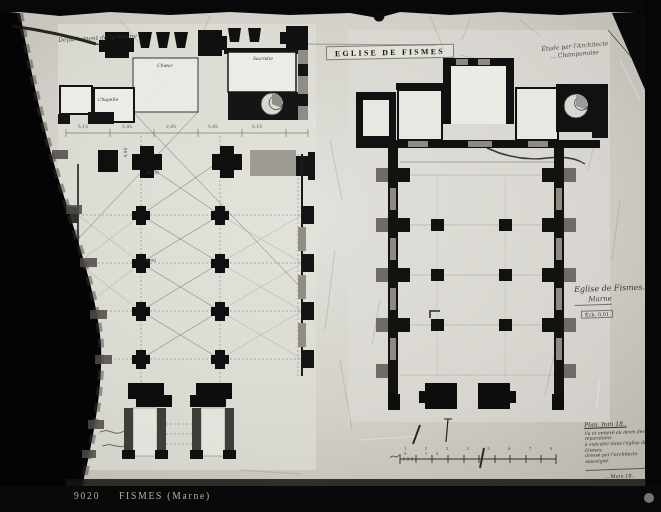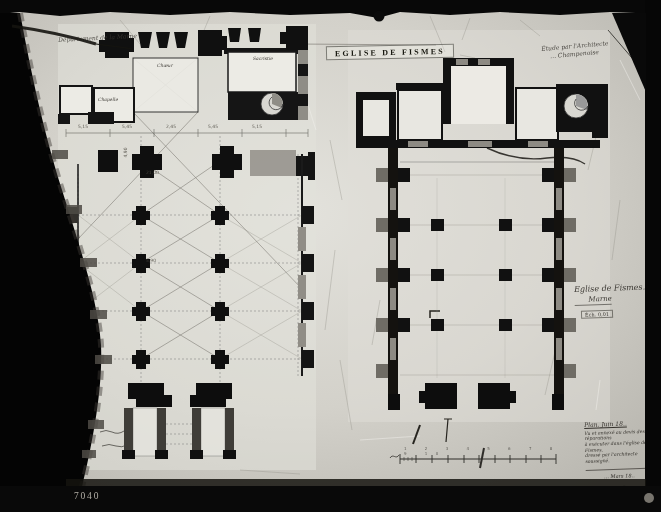--- a/index.html
+++ b/index.html
@@ -454,15 +454,16 @@
     </g>
 
     <path d="M12,26 C40,30 70,36 96,44" fill="none" stroke="#15140f" stroke-width="3" opacity=".9"></path>
     <path d="M96,44 C110,46 122,47 132,49" fill="none" stroke="#15140f" stroke-width="1"></path>
 
     <rect x="66" y="479" width="580" height="8" fill="#15140f" opacity=".85"></rect>
     <rect x="0" y="486" width="661" height="26" fill="#090909"></rect>
     <circle cx="649" cy="498" r="5" fill="#77746d"></circle>
   </svg>
 
-  <div class="caption cap-num">7040</div>
+  <div class="caption cap-num">9020</div>
+  <div class="caption cap-title">FISMES (Marne)</div>
 
 </div>
 
 </body></html>

